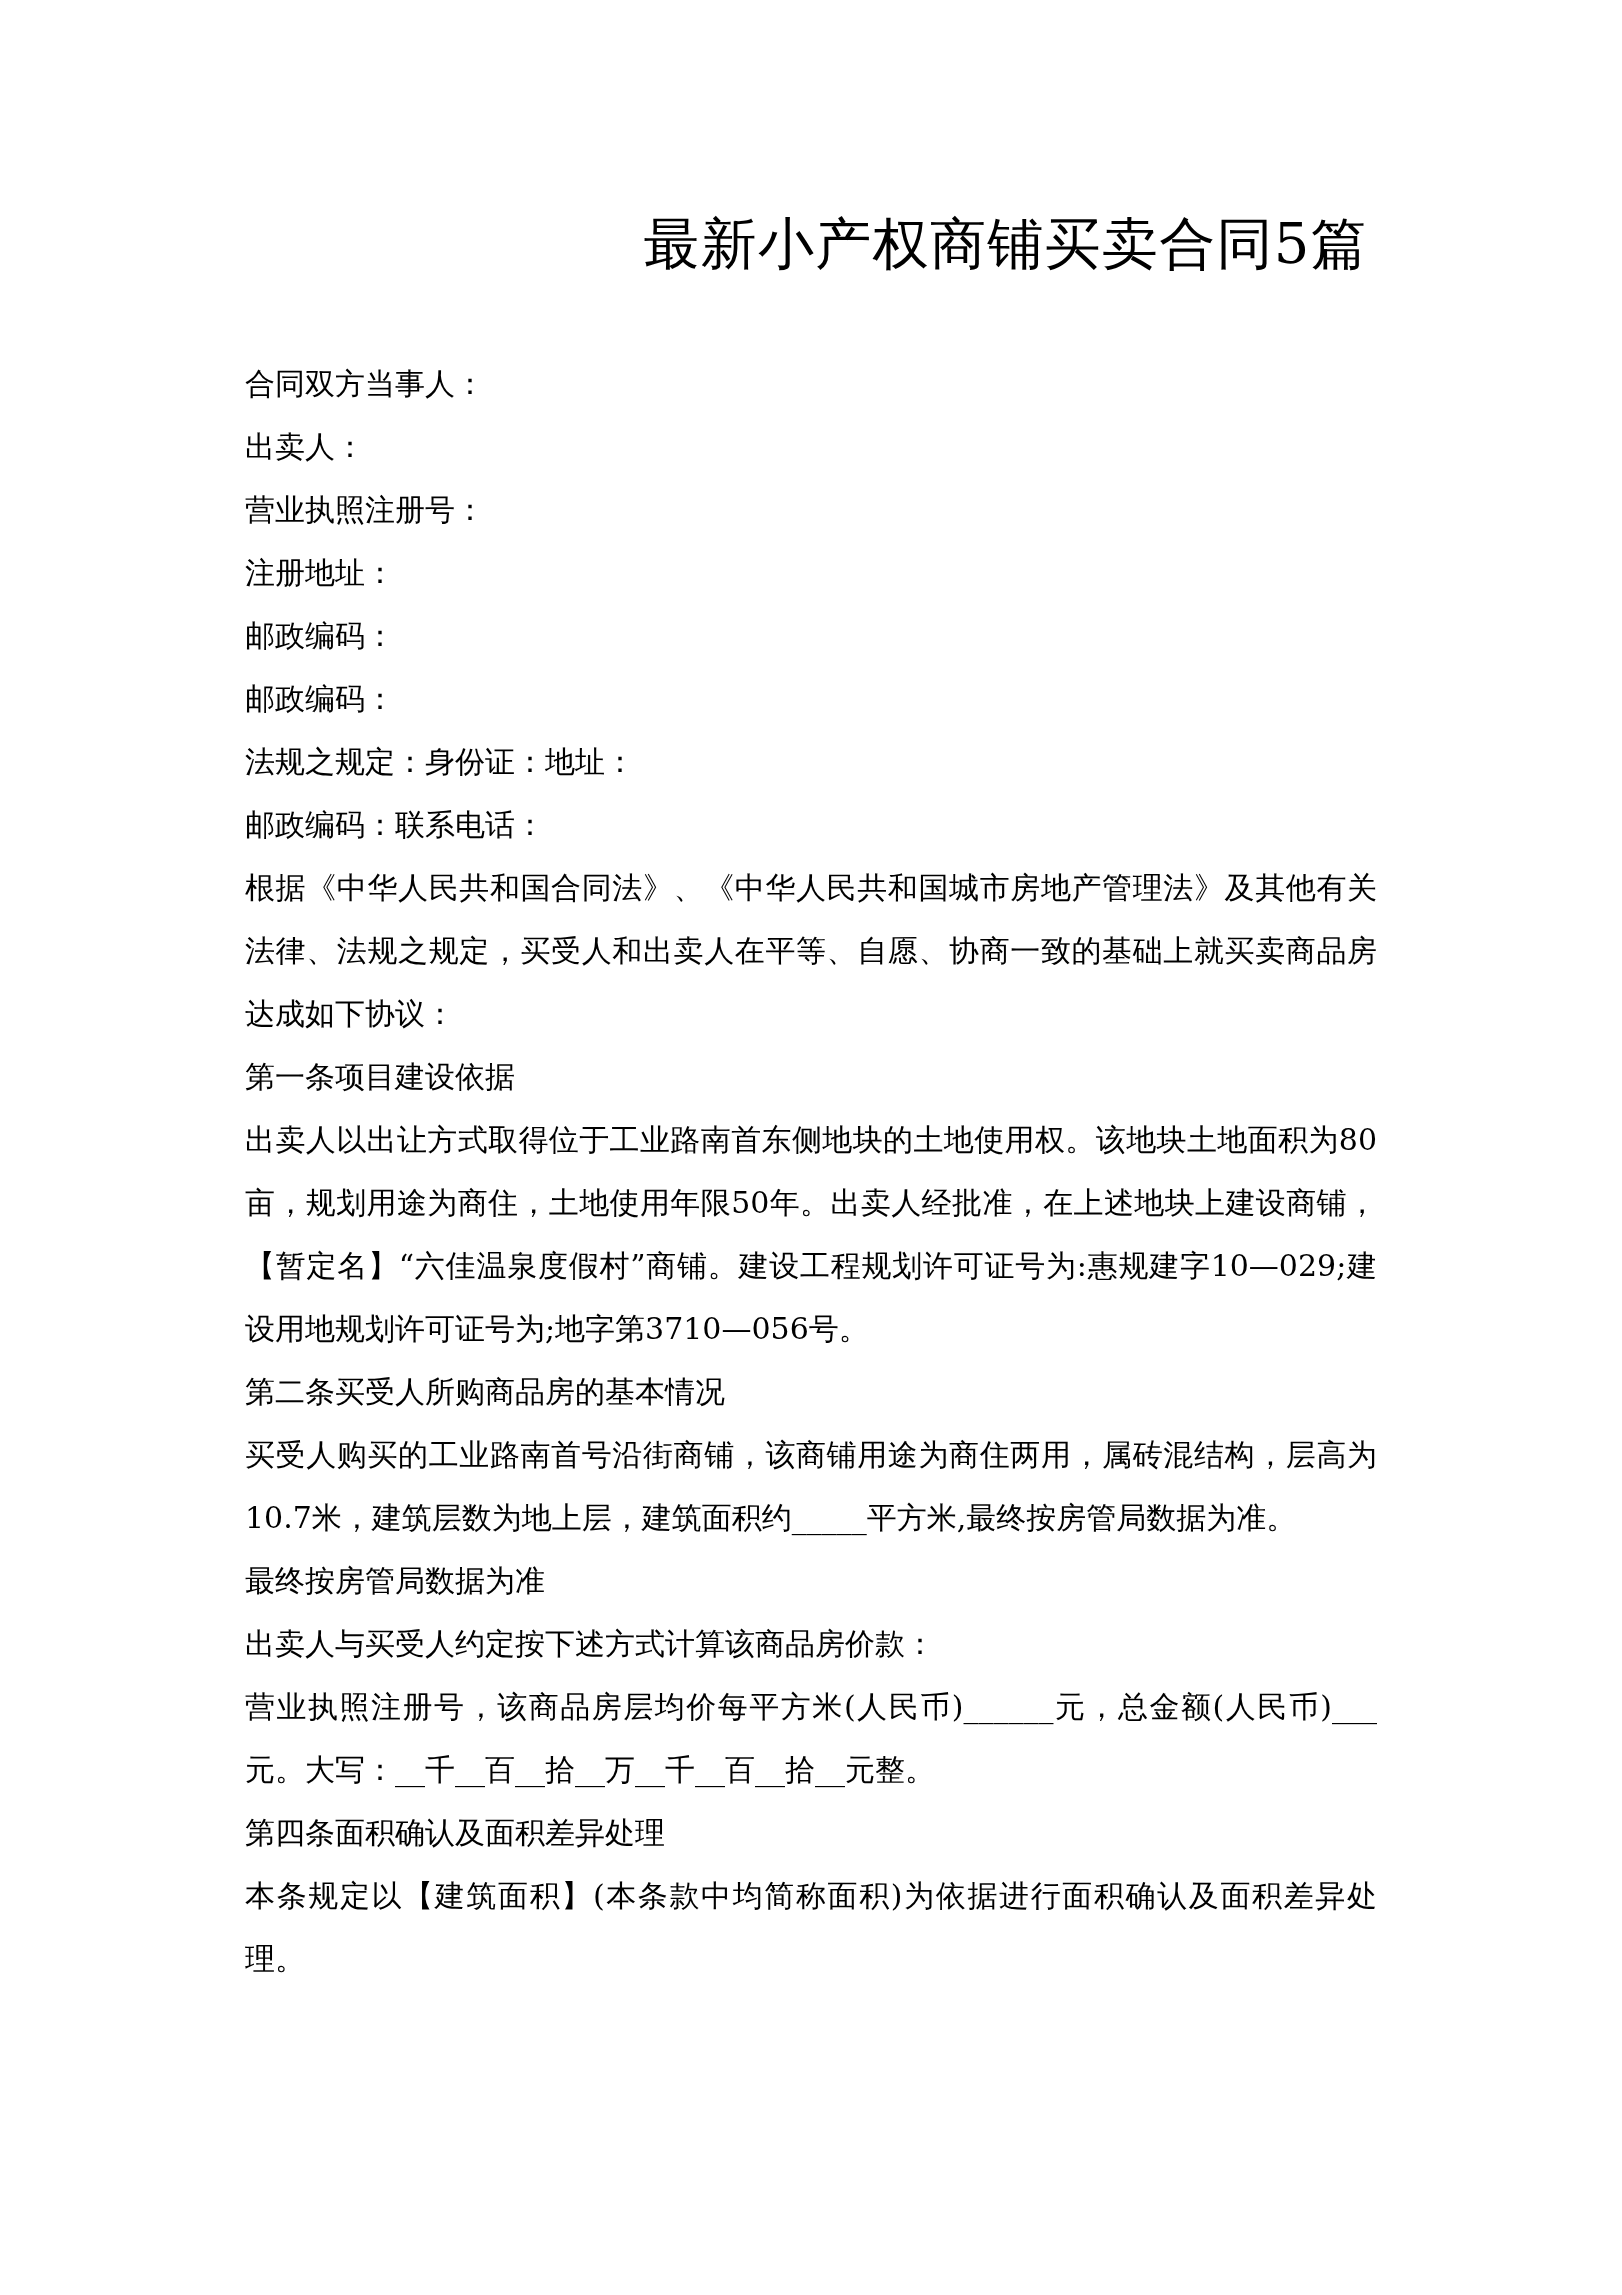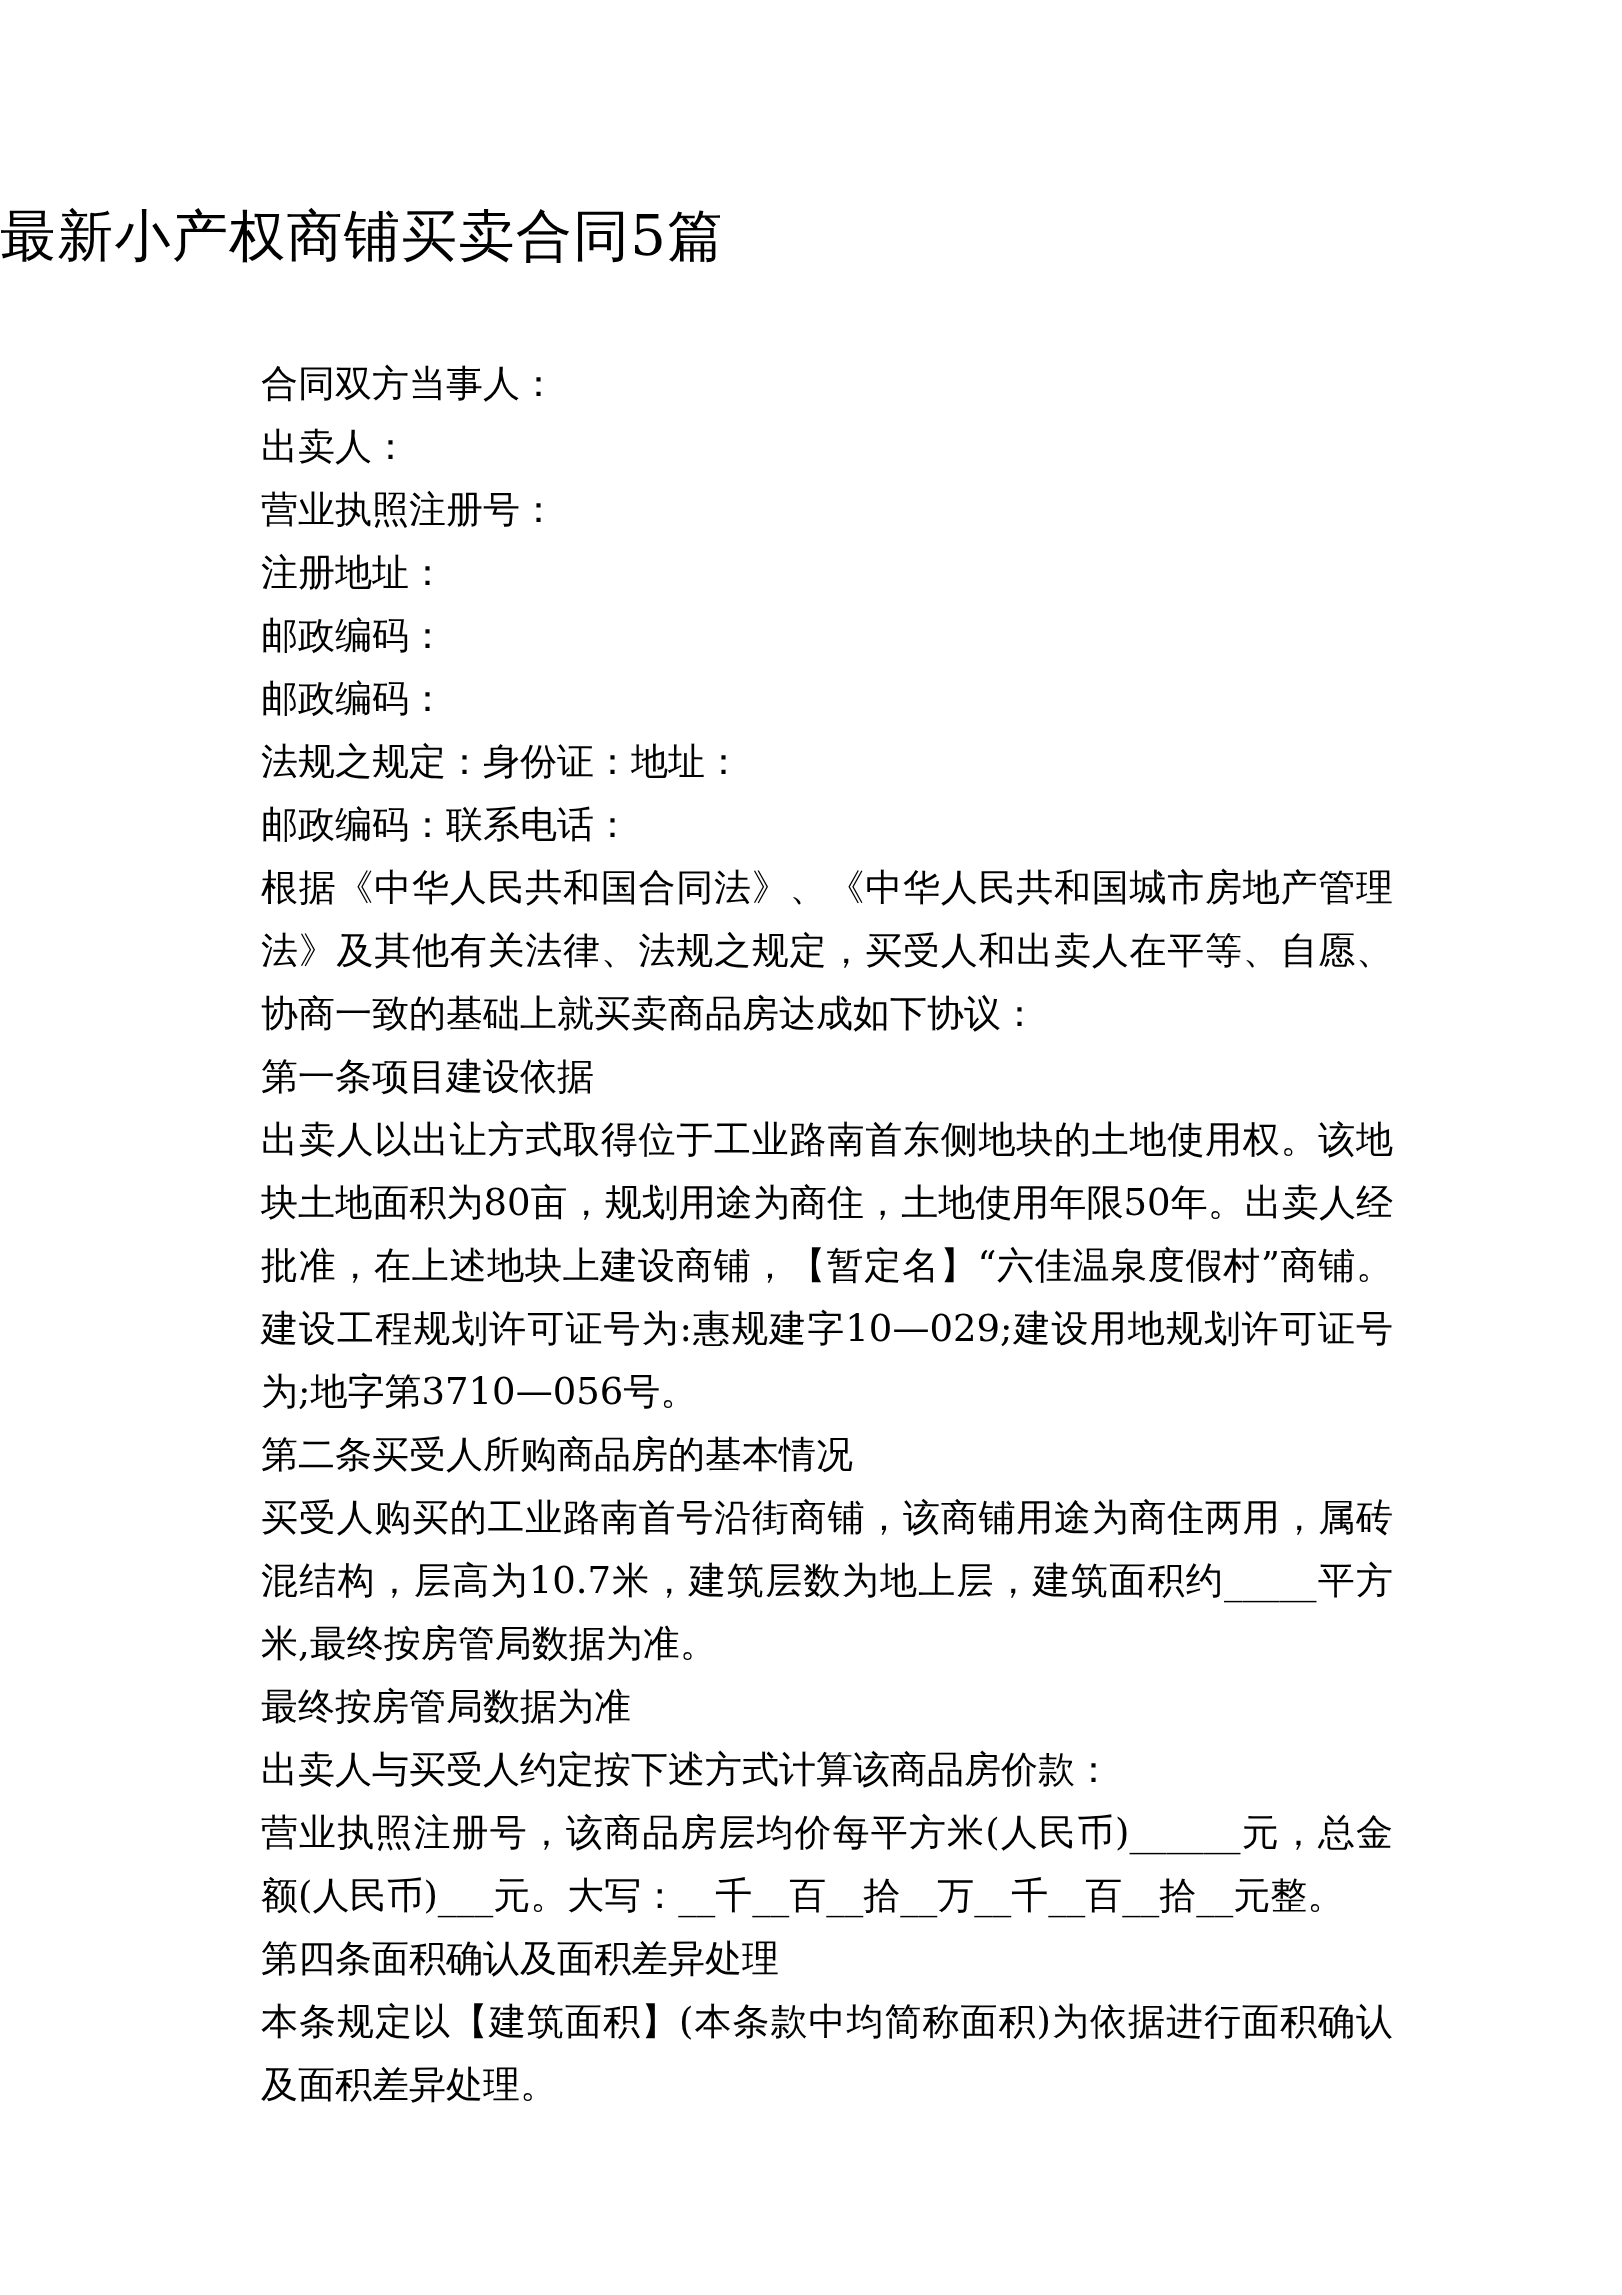--- a/index.html
+++ b/index.html
@@ -4,26 +4,26 @@
   <style>
     html, body { margin: 0; padding: 0; background: #ffffff; }
     body { width: 1623px; height: 2295px; position: relative; overflow: hidden; }
     .page {
       position: absolute; left: 0; top: 0; width: 1623px; height: 2295px;
       background: #ffffff; color: #000000;
       font-family: "DejaVu Serif", "Liberation Serif", serif;
     }
     .title {
       position: absolute; left: 0; top: 196px; width: 1360px;
-      text-align: left; font-size: 56px; line-height: 79px;
-      letter-spacing: 1.3px; font-weight: normal; margin: 0;
+      text-align: right; font-size: 56px; line-height: 79px;
+      letter-spacing: 1.3px; font-weight: normal; margin: 8px;
     }
     .body {
       position: absolute; left: 245px; top: 352px; width: 1132px;
-      font-size: 37px; line-height: 63px; margin-left: 16px;
+      font-size: 30px; line-height: 63px;
     }
     .body p { margin: 0; padding: 0; text-align: justify; text-align-last: left; }
   </style>
 </head>
 <body>
 
 <div class="page">
   <h1 class="title">最新小产权商铺买卖合同5篇</h1>
   <div class="body">
     <p>合同双方当事人：</p>

